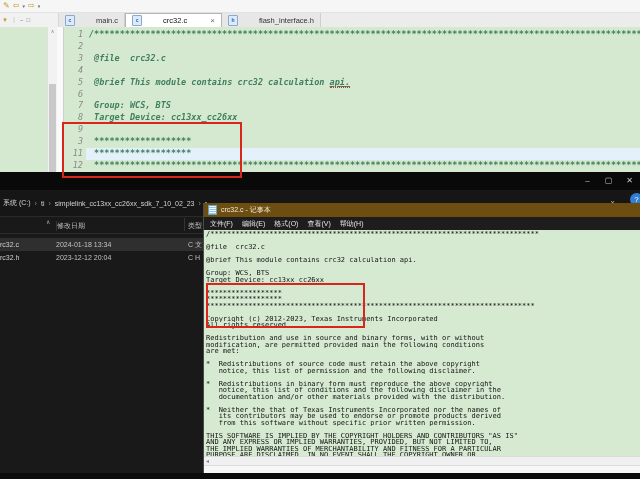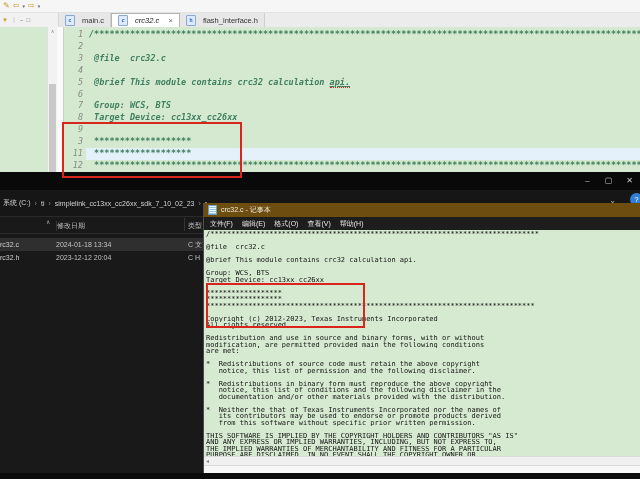--- a/index.html
+++ b/index.html
@@ -11,23 +11,23 @@
   .ide-toolbar{height:12px;background:#f6f6f6;border-bottom:1px solid #e2e2e2;
                display:flex;align-items:center;gap:3px;padding-left:3px;font-size:8px;}
   .tb-gold{color:#c79a2e;font-size:8px;line-height:10px;}
   .tb-drop{color:#6b6b6b;font-size:5px;line-height:10px;}
   .ide-tabrow{height:14px;background:#ececec;border-bottom:1px solid #c6c6c6;display:flex;}
   .panel-icons{width:56px;flex:none;display:flex;align-items:center;gap:3px;padding-left:2px;
                border-right:1px solid #d8d8d8;background:#f1f1f1;}
   .pi{font-size:6px;color:#777;line-height:12px;}
   .pi.gold{color:#c79a2e;}
   .tabs{display:flex;align-items:stretch;}
-  .tab{display:flex;align-items:center;gap:7px;padding:0 6px;font-size:7.5px;color:#333;
+  .tab{display:flex;align-items:center;gap:21px;padding:0 6px;font-size:7.5px;color:#333;
        background:#e7e7e7;border-right:1px solid #cfcfcf;white-space:nowrap;}
-  .tab.active{background:#ffffff;border:1px solid #b5b5b5;border-bottom:none;color:#111;font-style:italic;}
+  .tab.active{background:#ffffff;border:1px solid #b5b5b5;border-bottom:none;color:#111;}
   .ficon{width:8px;height:9px;flex:none;background:#ddeafb;border:1px solid #8aa9cf;border-radius:1px;
          font-size:5px;line-height:8px;text-align:center;color:#1f5fbf;font-weight:bold;}
   .tclose{color:#666;font-size:8px;margin-left:2px;}
   .ide-body{position:absolute;left:0;top:27px;right:0;bottom:0;display:flex;overflow:hidden;}
   .side-panel{width:47px;flex:none;background:#d5e9d0;}
   .side-scroll{width:9px;flex:none;background:#f2f2f2;border-left:1px solid #e0e0e0;position:relative;}
   .ss-up{position:absolute;top:1px;left:0;width:9px;text-align:center;font-size:5px;color:#888;}
   .ss-thumb{position:absolute;top:57px;left:1px;width:7px;height:88px;background:#c9c9c9;}
   .divider{width:6px;flex:none;background:#fafafa;border-right:1px solid #cfcfcf;}
   .editor{flex:1;background:#d5e9d0;overflow:hidden;padding-top:2px;
@@ -228,21 +228,21 @@
         <div class="npline"></div>
         <div class="npline">*  Redistributions in binary form must reproduce the above copyright</div>
         <div class="npline">   notice, this list of conditions and the following disclaimer in the</div>
         <div class="npline">   documentation and/or other materials provided with the distribution.</div>
         <div class="npline"></div>
         <div class="npline">*  Neither the that of Texas Instruments Incorporated nor the names of</div>
         <div class="npline">   its contributors may be used to endorse or promote products derived</div>
         <div class="npline">   from this software without specific prior written permission.</div>
         <div class="npline"></div>
         <div class="npline">THIS SOFTWARE IS IMPLIED BY THE COPYRIGHT HOLDERS AND CONTRIBUTORS "AS IS"</div>
-        <div class="npline">AND ANY EXPRESS OR IMPLIED WARRANTIES, INCLUDING, BUT NOT EXPRESS TO,</div>
+        <div class="npline">AND ANY EXPRESS OR IMPLIED WARRANTIES, PROVIDED, BUT NOT LIMITED TO,</div>
         <div class="npline">THE IMPLIED WARRANTIES OF MERCHANTABILITY AND FITNESS FOR A PARTICULAR</div>
         <div class="npline">PURPOSE ARE DISCLAIMED. IN NO EVENT SHALL THE COPYRIGHT OWNER OR</div>
       </div>
     <div class="np-hscroll">
       <span>◂</span>
     </div>
     <div class="np-status"></div>
   </section>
 
   <div class="bottom-strip"></div>

